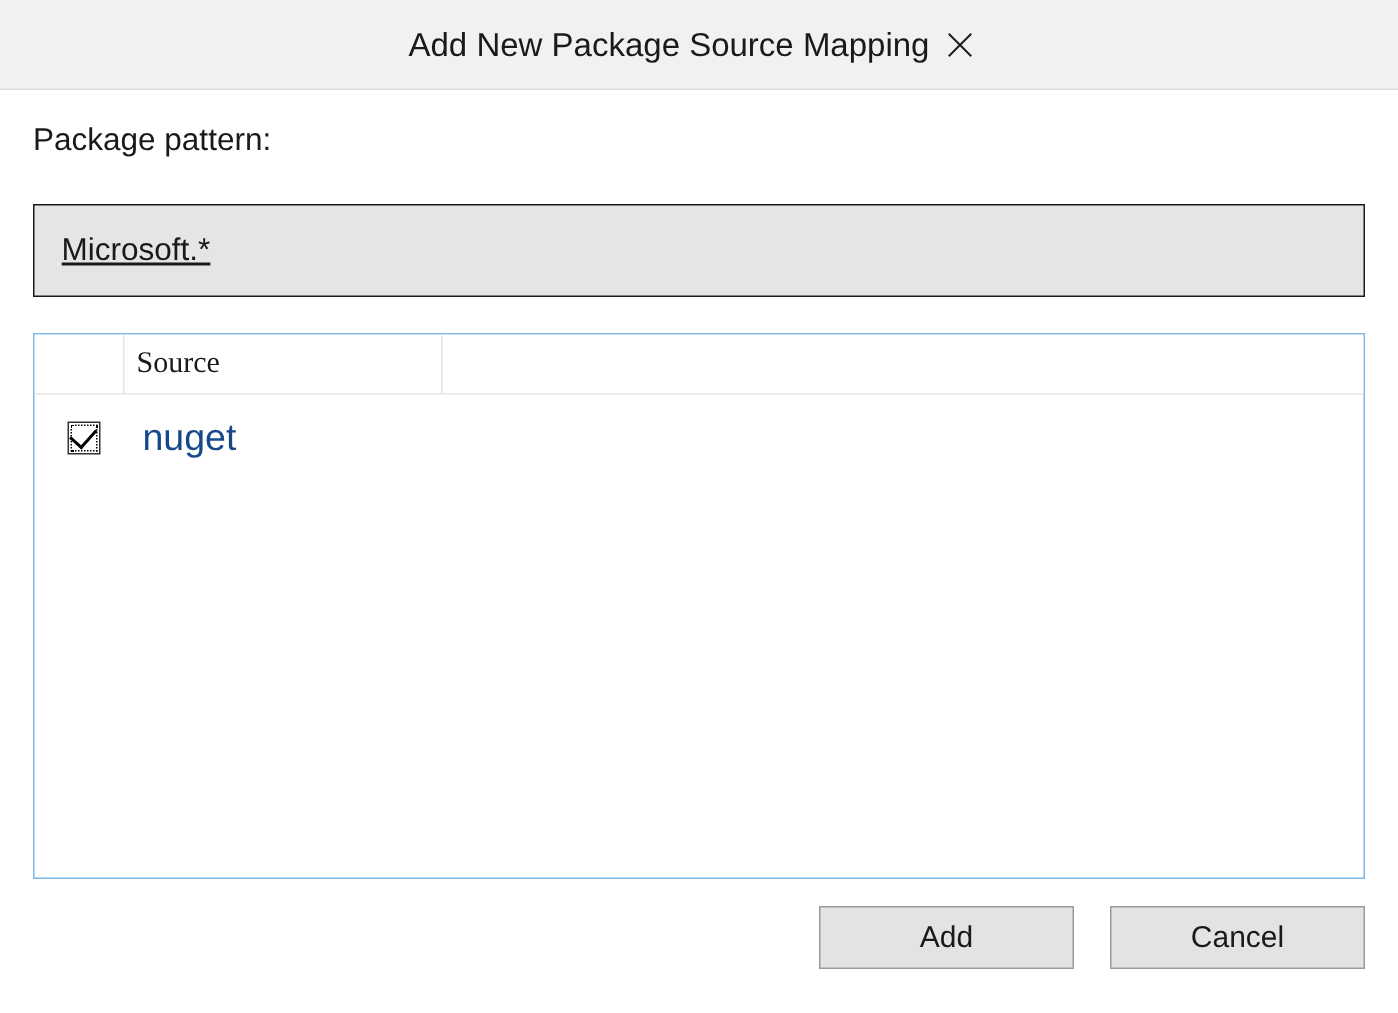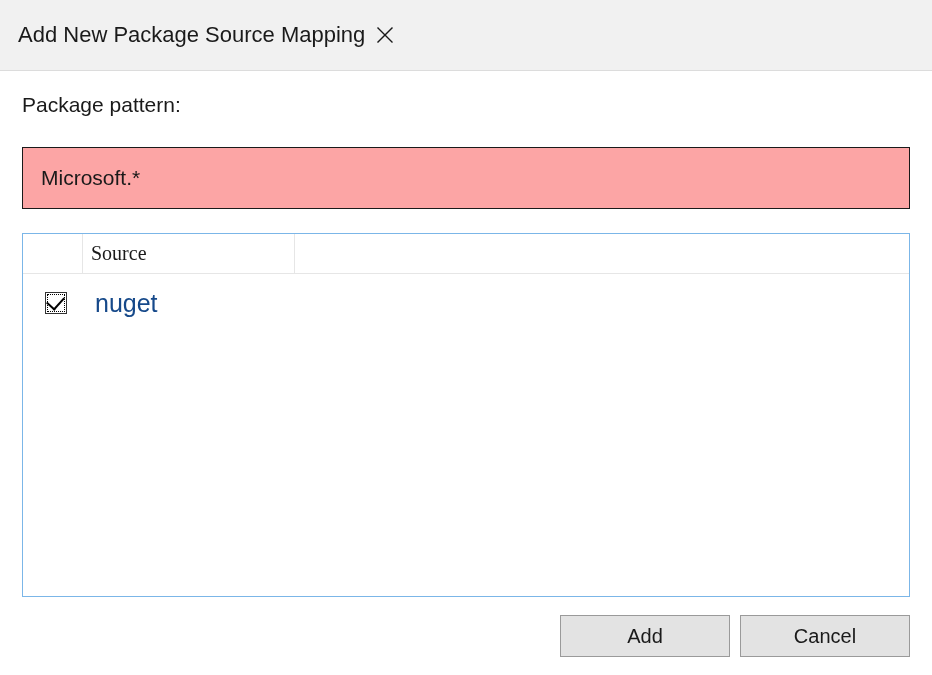--- a/index.html
+++ b/index.html
@@ -10,26 +10,26 @@
     body {
       font-family: "Segoe UI", Arial, sans-serif;
       font-size: 20px;
       color: #1a1a1a;
       background: #ffffff;
       width: 932px;
       height: 675px;
       overflow: hidden;
     }
     .titlebar {
-      height: 71px;
+      height: 60px;
       background: #f1f1f1;
       border-bottom: 1px solid #dcdcdc;
       display: flex;
       align-items: center;
-      justify-content: flex-start;
+      justify-content: center;
       padding: 0 18px 0 18px;
     }
     .titlebar-title {
       font-size: 22px;
       color: #1a1a1a;
       font-weight: 400;
     }
     .close-btn {
       width: 40px;
       height: 40px;
@@ -54,22 +54,23 @@
       display: block;
     }
     .text-input {
       width: 100%;
       height: 62px;
       border: 1px solid #1a1a1a;
       font-size: 21px;
       padding: 0 18px;
       font-family: inherit;
       outline: none;
-      background: #fca5a5;
+      background: #e5e5e5;
       color: #1a1a1a;
+      text-decoration: underline;
     }
     .list-container {
       margin-top: 24px;
       border: 1px solid #7bb6e8;
       height: 364px;
       background: #ffffff;
       overflow: hidden;
     }
     .list-header {
       height: 40px;
@@ -136,21 +137,21 @@
     }
     .row-label {
       margin-left: 28px;
       font-size: 25px;
       color: #16498a;
       cursor: pointer;
     }
     .button-row {
       display: flex;
       justify-content: flex-end;
-      gap: 10px;
+      gap: 24px;
       padding: 18px 22px 0 22px;
     }
     .btn {
       width: 170px;
       height: 42px;
       background: #e3e3e3;
       border: 1px solid #9a9a9a;
       font-size: 20px;
       font-family: inherit;
       color: #1a1a1a;

